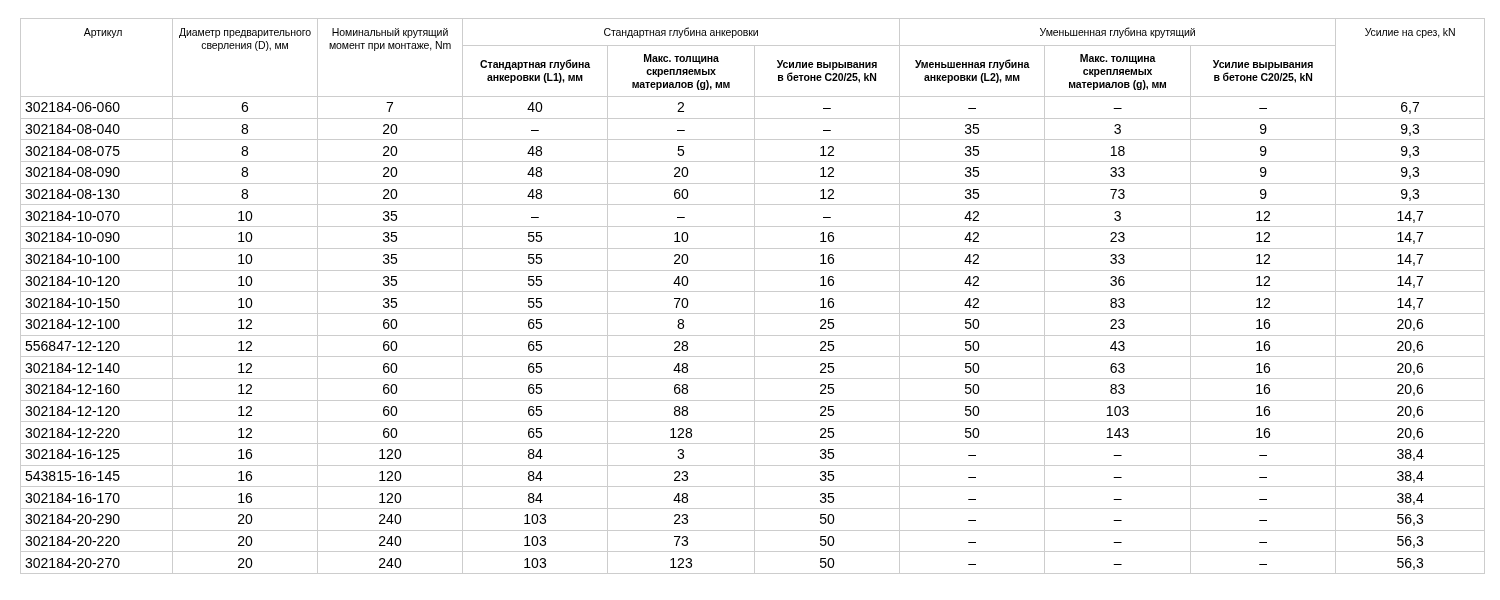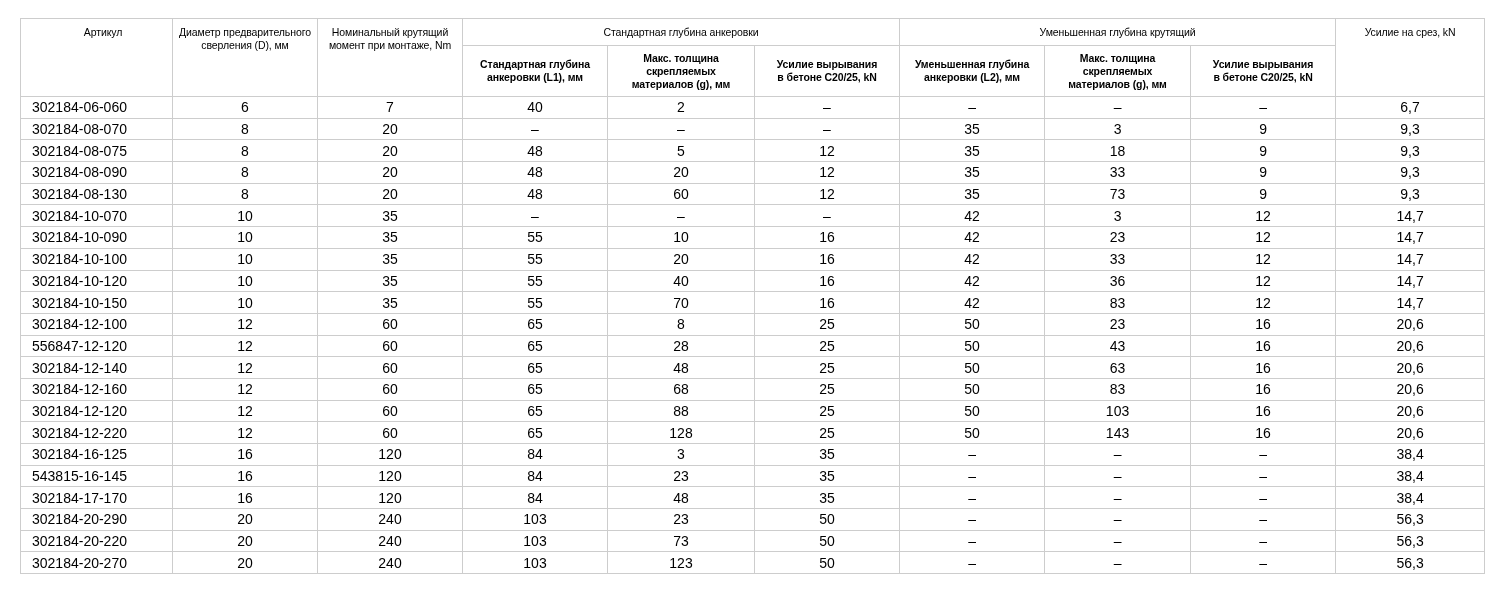--- a/index.html
+++ b/index.html
@@ -53,21 +53,21 @@
   tbody td {
     font-size: 14px;
     height: 20.7px;
     text-align: center;
     vertical-align: middle;
     padding: 0 2px;
     white-space: nowrap;
   }
   tbody td.artikul {
     text-align: left;
-    padding-left: 11px;
+    padding-left: 4px;
   }
 </style>
 </head>
 <body>
 
 <div class="table-wrap">
   <table>
     <colgroup>
       <col style="width:152px">
       <col style="width:145px">
@@ -113,21 +113,21 @@
           <td>7</td>
           <td>40</td>
           <td>2</td>
           <td>–</td>
           <td>–</td>
           <td>–</td>
           <td>–</td>
           <td>6,7</td>
         </tr>
         <tr>
-          <td class="artikul">302184-08-070</td>
+          <td class="artikul">302184-08-040</td>
           <td>8</td>
           <td>20</td>
           <td>–</td>
           <td>–</td>
           <td>–</td>
           <td>35</td>
           <td>3</td>
           <td>9</td>
           <td>9,3</td>
         </tr>
@@ -317,21 +317,21 @@
           <td>120</td>
           <td>84</td>
           <td>23</td>
           <td>35</td>
           <td>–</td>
           <td>–</td>
           <td>–</td>
           <td>38,4</td>
         </tr>
         <tr>
-          <td class="artikul">302184-17-170</td>
+          <td class="artikul">302184-16-170</td>
           <td>16</td>
           <td>120</td>
           <td>84</td>
           <td>48</td>
           <td>35</td>
           <td>–</td>
           <td>–</td>
           <td>–</td>
           <td>38,4</td>
         </tr>

